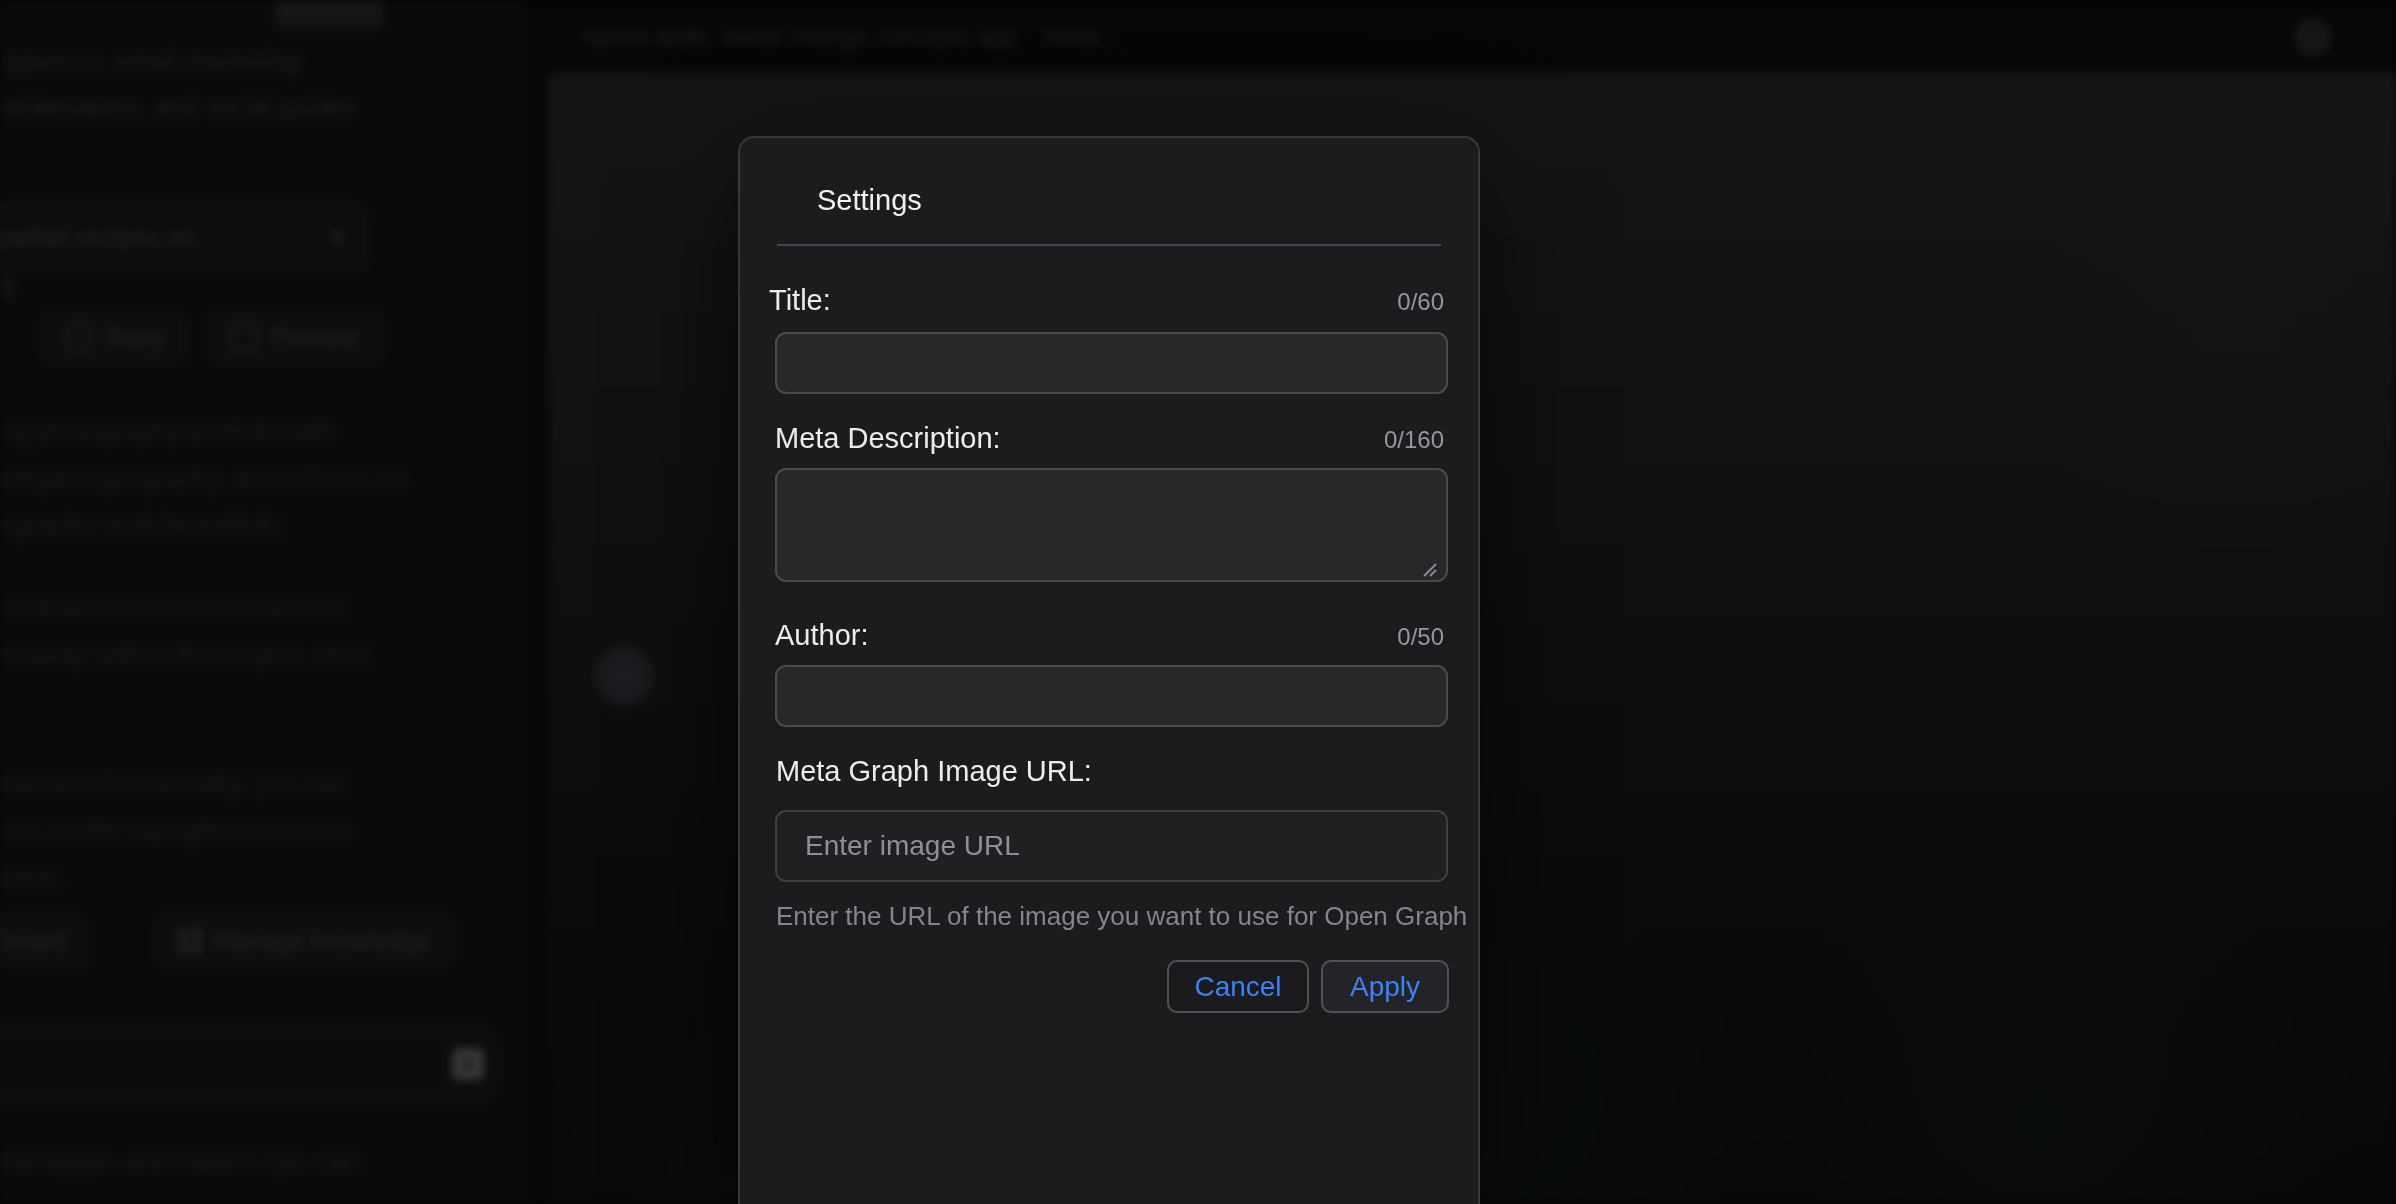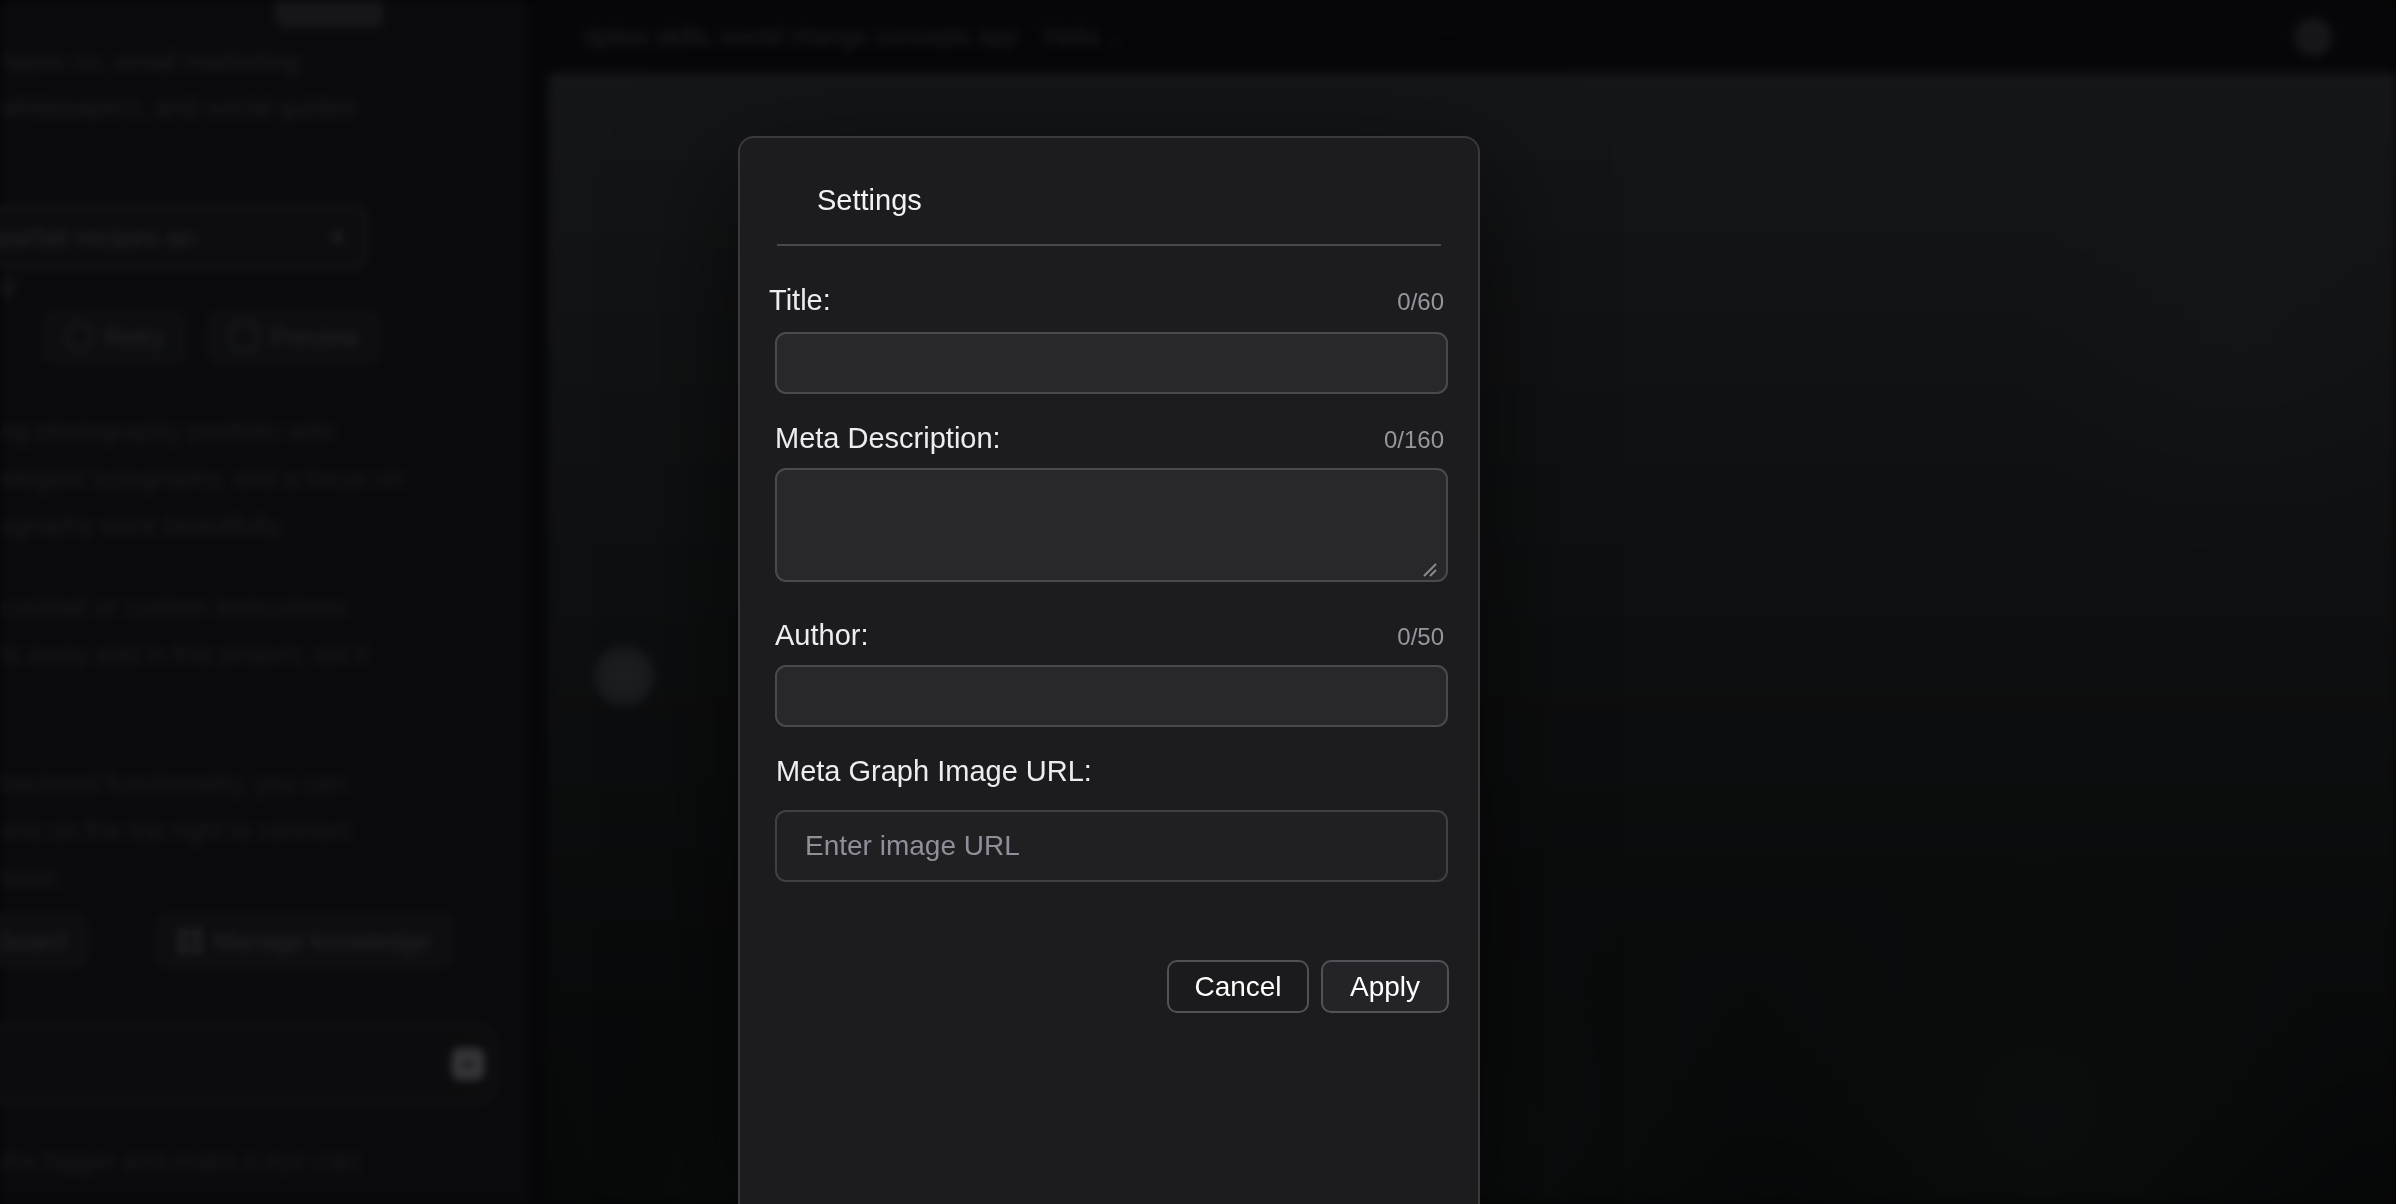--- a/index.html
+++ b/index.html
@@ -89,21 +89,21 @@
     color:#ededf0;font-size:28px;font-family:"Liberation Sans","DejaVu Sans",sans-serif;
     padding:0 28px;outline:none;
   }
   .m-textarea{padding:14px 20px;resize:none;}
   .m-input--url{background:#202023;border-color:#3f3f44;}
   .m-input--url::placeholder{color:#8e8f99;opacity:1;}
   .resize-handle{position:absolute;left:678px;top:420px;width:20px;height:20px;}
   .m-helper{left:36px;top:763px;font-size:26px;color:#84858e;}
   .m-btn{
     position:absolute;top:822px;height:53px;border-radius:10px;border:2px solid #515157;
-    color:#ffffff;font-size:28px;font-family:inherit;cursor:pointer;
+    color:#3b82f6;font-size:28px;font-family:inherit;cursor:pointer;
     display:flex;align-items:center;justify-content:center;box-sizing:border-box;
   }
   .m-btn--cancel{left:427px;width:142px;background:#1b1b1d;}
   .m-btn--apply{left:581px;width:128px;background:#242428;}
 </style>
 </head>
 <body>
 
 <div class="backdrop">
 
@@ -200,16 +200,17 @@
     <line x1="6" y1="18" x2="18" y2="6" stroke="#8a8a90" stroke-width="2"></line>
     <line x1="12" y1="18" x2="18" y2="12" stroke="#8a8a90" stroke-width="2"></line>
   </svg>
 
   <div class="m-abs m-label" style="left:35px;top:481px;">Author:</div>
   <div class="m-abs m-counter" style="right:34px;top:485px;">0/50</div>
   <input class="m-input" style="top: 527px; height: 62px;" type="text">
 
   <div class="m-abs m-label" style="left:36px;top:617px;">Meta Graph Image URL:</div>
   <input class="m-input m-input--url" style="top: 672px; height: 72px;" type="text" placeholder="Enter image URL">
+  <div class="m-abs m-helper">Enter the URL of the image you want to use for Open Graph</div>
 
   <button class="m-btn m-btn--cancel">Cancel</button>
   <button class="m-btn m-btn--apply">Apply</button>
 </div>
 
 </body></html>

